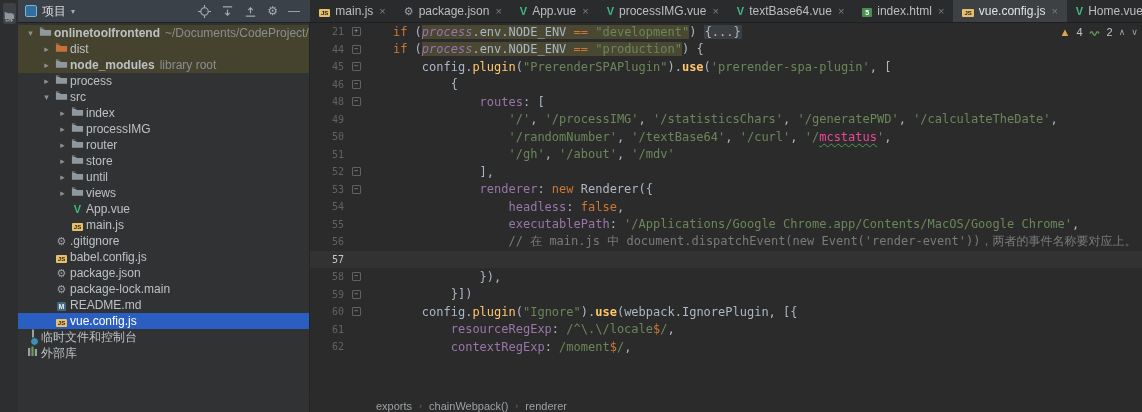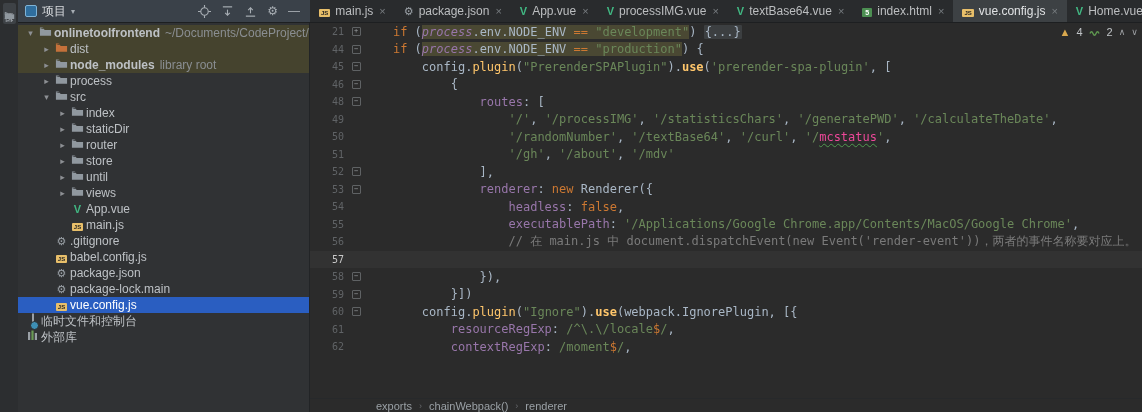--- a/index.html
+++ b/index.html
@@ -236,21 +236,21 @@
               <span class="lbl">index</span>
             </div>
             <div class="trow">
               <span style="width: 32px; flex: 0 0 auto;"></span>
               <span class="chev">▸</span>
               <span class="ticon">
                 <span><svg width="13" height="11" viewBox="0 0 14 11">
                     <path d="M1 2.5 h4 l1.2 1.5 H13 v6 H1 z M1 2.5 V1.2 h4" fill="#90989f"></path>
                   </svg></span>
               </span>
-              <span class="lbl">staticDir</span>
+              <span class="lbl">processIMG</span>
             </div>
             <div class="trow">
               <span style="width: 32px; flex: 0 0 auto;"></span>
               <span class="chev">▸</span>
               <span class="ticon">
                 <span><svg width="13" height="11" viewBox="0 0 14 11">
                     <path d="M1 2.5 h4 l1.2 1.5 H13 v6 H1 z M1 2.5 V1.2 h4" fill="#90989f"></path>
                   </svg></span>
               </span>
               <span class="lbl">router</span>
@@ -325,20 +325,28 @@
               </span>
               <span class="lbl">package.json</span>
             </div>
             <div class="trow">
               <span style="width: 16px; flex: 0 0 auto;"></span>
               <span class="chev"></span>
               <span class="ticon">
                 <span><span class="i-gear">⚙</span></span>
               </span>
               <span class="lbl">package-lock.main</span>
+            </div>
+            <div class="trow">
+              <span style="width: 16px; flex: 0 0 auto;"></span>
+              <span class="chev"></span>
+              <span class="ticon">
+                <span><span class="i-md">M</span></span>
+              </span>
+              <span class="lbl">README.md</span>
             </div>
             <div class="trow selected">
               <span style="width: 16px; flex: 0 0 auto;"></span>
               <span class="chev"></span>
               <span class="ticon">
                 <span><span class="i-js">JS</span></span>
               </span>
               <span class="lbl">vue.config.js</span>
             </div>
             <div class="trow">

